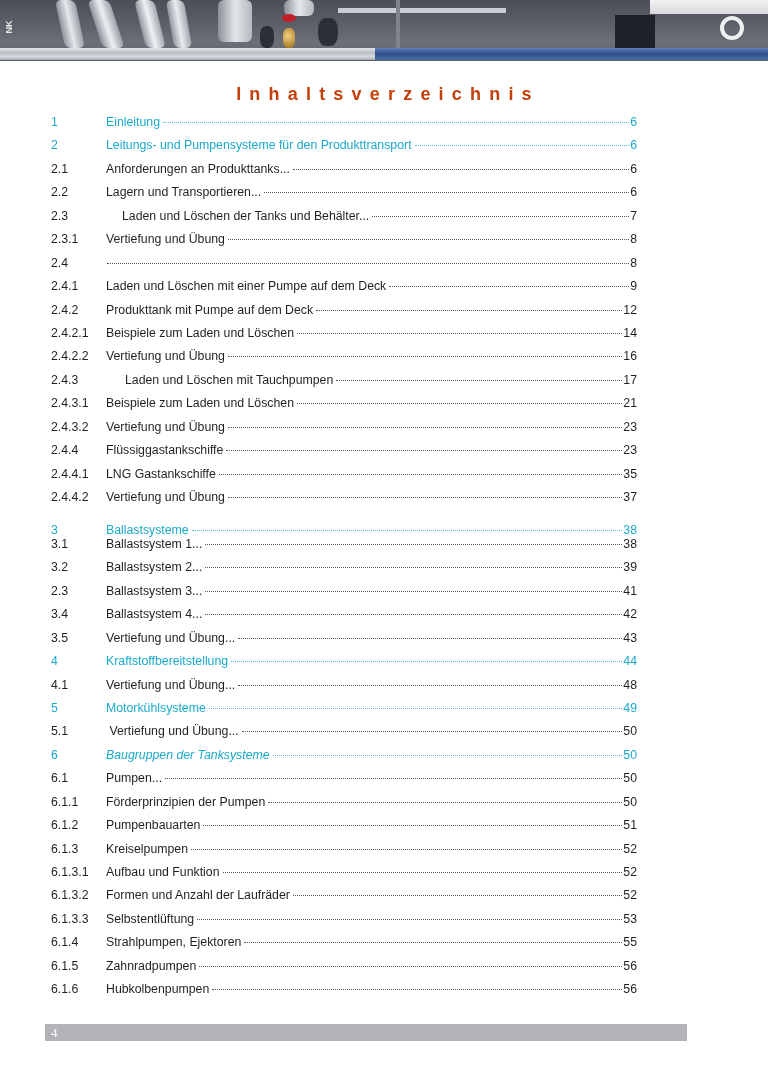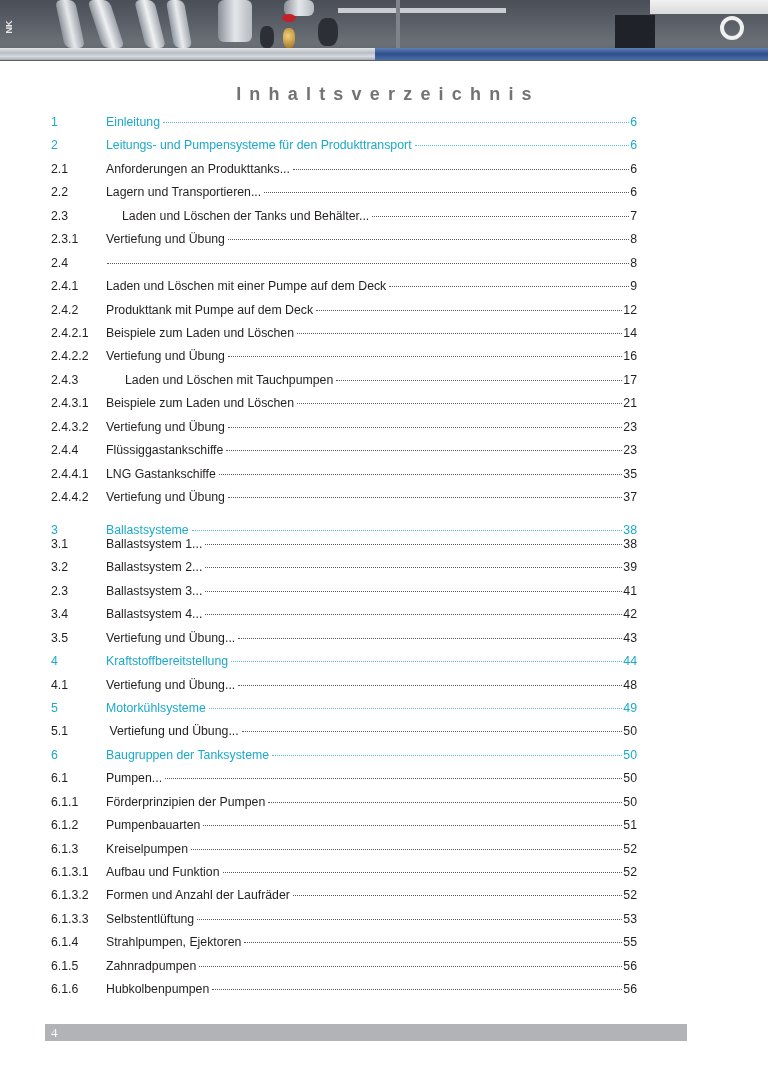--- a/index.html
+++ b/index.html
@@ -31,21 +31,21 @@
     position: absolute; left: 282px; top: 14px; width: 14px; height: 8px; border-radius: 50%;
     background: #c3202a;
   }
   .header-photo .brass {
     position: absolute; left: 283px; top: 28px; width: 12px; height: 20px; border-radius: 40%;
     background: radial-gradient(circle at 40% 40%, #f3d17c, #9a6b1c);
   }
 
   .toc-title {
     position: absolute; left: 0; top: 84px; width: 768px; text-align: center;
-    font-size: 18px; letter-spacing: 8.2px; color: #737373; padding-left: 8px;
+    font-size: 18px; letter-spacing: 8.2px; color: #c2410c; padding-left: 8px;
   }
 
   .toc { position: absolute; left: 51px; top: 113px; width: 586px; }
   .toc-row {
     display: flex; align-items: baseline; height: 23.45px; font-size: 12.3px; line-height: 18px;
     color: #231f20; white-space: nowrap;
   }
   .toc-row.chapter { color: #1ba9cc; }
   .toc-num { width: 55px; flex: 0 0 55px; }
   .toc-text { flex: 0 0 auto; padding-right: 2px; }
@@ -247,21 +247,21 @@
       <span class="toc-page">49</span>
     </div>
     <div class="toc-row">
       <span class="toc-num">5.1</span>
       <span class="toc-text" style="white-space: pre;"> Vertiefung und Übung...</span>
       <span class="toc-leader"></span>
       <span class="toc-page">50</span>
     </div>
     <div class="toc-row chapter">
       <span class="toc-num">6</span>
-      <span class="toc-text" style="white-space: pre;">Baugruppen der Tanksysteme</span>
+      <span class="toc-text" style="white-space: pre; font-style: italic;">Baugruppen der Tanksysteme</span>
       <span class="toc-leader"></span>
       <span class="toc-page">50</span>
     </div>
     <div class="toc-row">
       <span class="toc-num">6.1</span>
       <span class="toc-text" style="white-space: pre;">Pumpen...</span>
       <span class="toc-leader"></span>
       <span class="toc-page">50</span>
     </div>
     <div class="toc-row">

